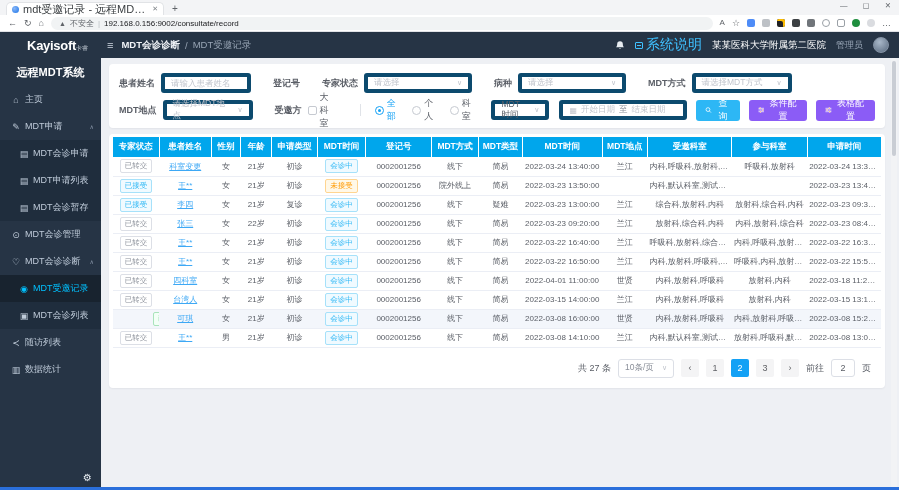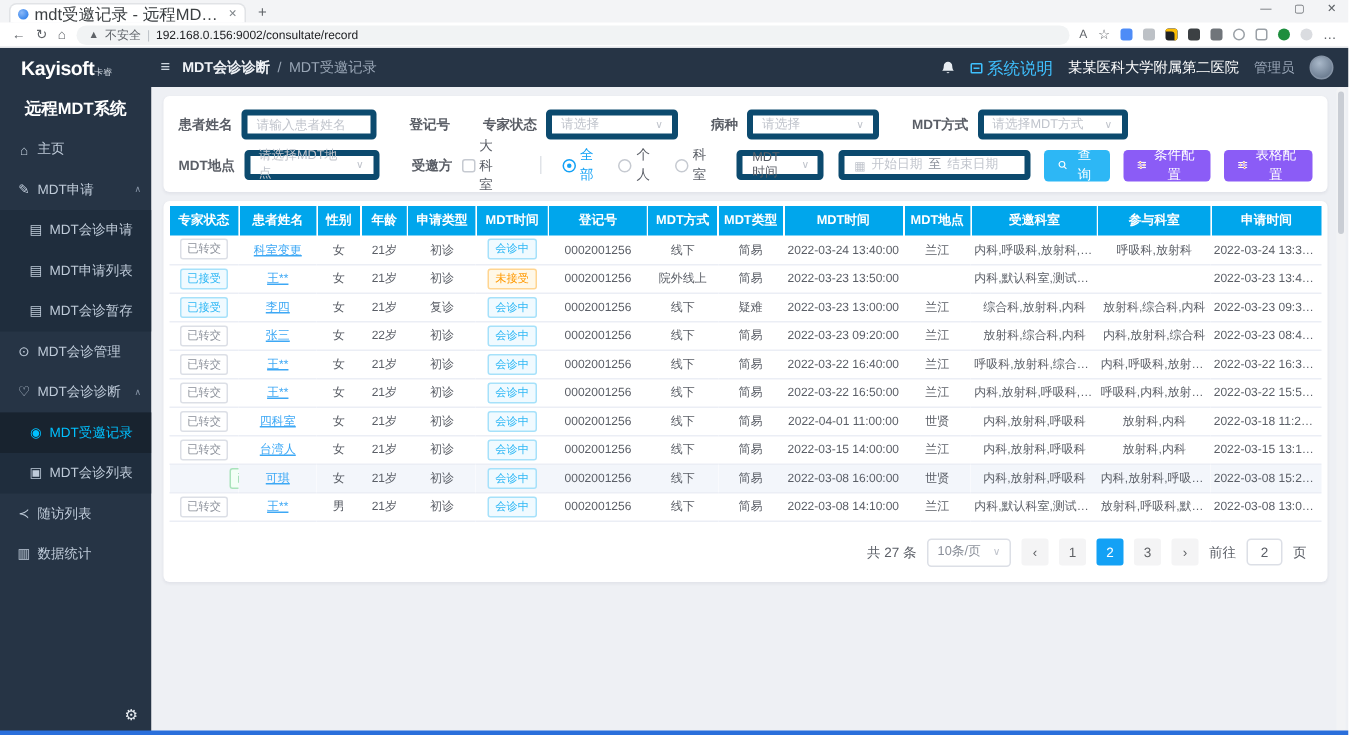--- a/index.html
+++ b/index.html
@@ -20,29 +20,29 @@
   .warn { color:#5f6368; font-size:7px; }
   .insecure { color:#5f6368; font-size:8px; }
   .pill-sep { color:#bdc1c6; }
   .url-text { color:#202124; }
   .chromeicons { display:flex; align-items:center; gap:7px; }
   .ext { width:8px; height:8px; border-radius:2px; display:inline-block; }
   .ext.round { border-radius:50%; }
 
   
   .topbar { height:26px; background:#263445; display:flex; align-items:center; color:#fff; }
-  .logo { width:101px; flex:none; padding-left:14px; display:flex; align-items:baseline; gap:0; }
+  .logo { width:101px; flex:none; padding-left:14px; display:flex; align-items:baseline; gap:0;justify-content:center; }
   .logo-main { font-size:13px; font-weight:bold; letter-spacing:-0.3px; }
   .logo-sub { font-size:6px; color:#cfd7e0; }
   .fold { font-size:11px; color:#cfd7e0; margin:0 8px 0 6px; }
   .crumb { display:flex; align-items:center; gap:5px; font-size:9.5px; }
   .crumb-section { color:#f0f3f7; font-weight:bold; }
   .crumb-sep, .crumb-page { color:#98a5b5; }
   .topbar-right { margin-left:auto; display:flex; align-items:center; gap:10px; padding-right:10px; }
-  .sysdoc { display:flex; align-items:center; gap:3px; color:#3fc1ff; font-size:11px; }
+  .sysdoc { display:flex; align-items:center; gap:3px; color:#3fc1ff; font-size:14px; }
   .docbox { width:8px; height:7px; border:1px solid #3fc1ff; border-radius:1px; position:relative; }
   .docbox:after { content:""; position:absolute; left:1px; top:2px; width:4px; height:1px; background:#3fc1ff; }
   .hospital { font-size:9.5px; color:#fff; }
   .role { font-size:9px; color:#9aa7b8; }
   .avatar { width:16px; height:16px; border-radius:50%; background:radial-gradient(circle at 40% 30%, #a9b8c9, #5a6b80); border:1px solid #8593a5; }
 
   
   .main { display:flex; height:431px; }
   .sidebar { width:101px; flex:none; background:#263445; position:relative; }
   .side-title { color:#fff; font-weight:bold; font-size:11px; text-align:center; padding:7px 0 6px; }
@@ -65,21 +65,21 @@
   .frow { display:flex; align-items:center; height:22px; }
   .frow + .frow { margin-top:5px; }
   .fgroup { display:flex; align-items:center; gap:6px; margin-right:22px; }
   .fgroup.tight { margin-right:10px; }
   .flabel { font-size:9px; font-weight:bold; color:#5a5e66; white-space:nowrap; }
   .fctl { height:20px; border:4px solid #0c4a6e; border-radius:3px; background:#fff; display:flex; align-items:center; padding:0 6px; font-size:8.5px; color:#c0c4cc; }
   input.fctl { outline:none; }
   input.fctl::placeholder { color:#c0c4cc; }
   .fselect { justify-content:space-between; gap:6px; }
   .sel-arrow { font-size:7px; color:#c0c4cc; }
-  .w90 { width:90px; } .w88 { width:88px; } .w100 { width:100px; } .w58 { width:58px; justify-content:space-between; color:#5a5e66; }
+  .w90 { width:90px; } .w88 { width:108px; } .w100 { width:100px; } .w58 { width:58px; justify-content:space-between; color:#5a5e66; }
   .checkbox { width:9px; height:9px; border:1px solid #c6cad1; border-radius:2px; background:#fff; flex:none; }
   .opt-label { font-size:9px; color:#5a5e66; }
   .vdiv { width:1px; height:12px; background:#e0e3e8; margin:0 8px; }
   .radio { width:9px; height:9px; border:1px solid #c6cad1; border-radius:50%; background:#fff; position:relative; flex:none; }
   .radio.sel { border-color:#13a1f5; }
   .radio.sel:after { content:""; position:absolute; left:2px; top:2px; width:3px; height:3px; border-radius:50%; background:#13a1f5; }
   .opt { display:flex; align-items:center; gap:3px; margin-right:9px; }
   .opt.sel .opt-label { color:#13a1f5; }
   .datebox { width:128px; gap:4px; justify-content:flex-start; }
   .btn { height:21px; border:none; border-radius:3px; color:#fff; font-size:9px; display:flex; align-items:center; gap:3px; padding:0 9px; margin-left:9px; cursor:pointer; font-family:inherit; }

